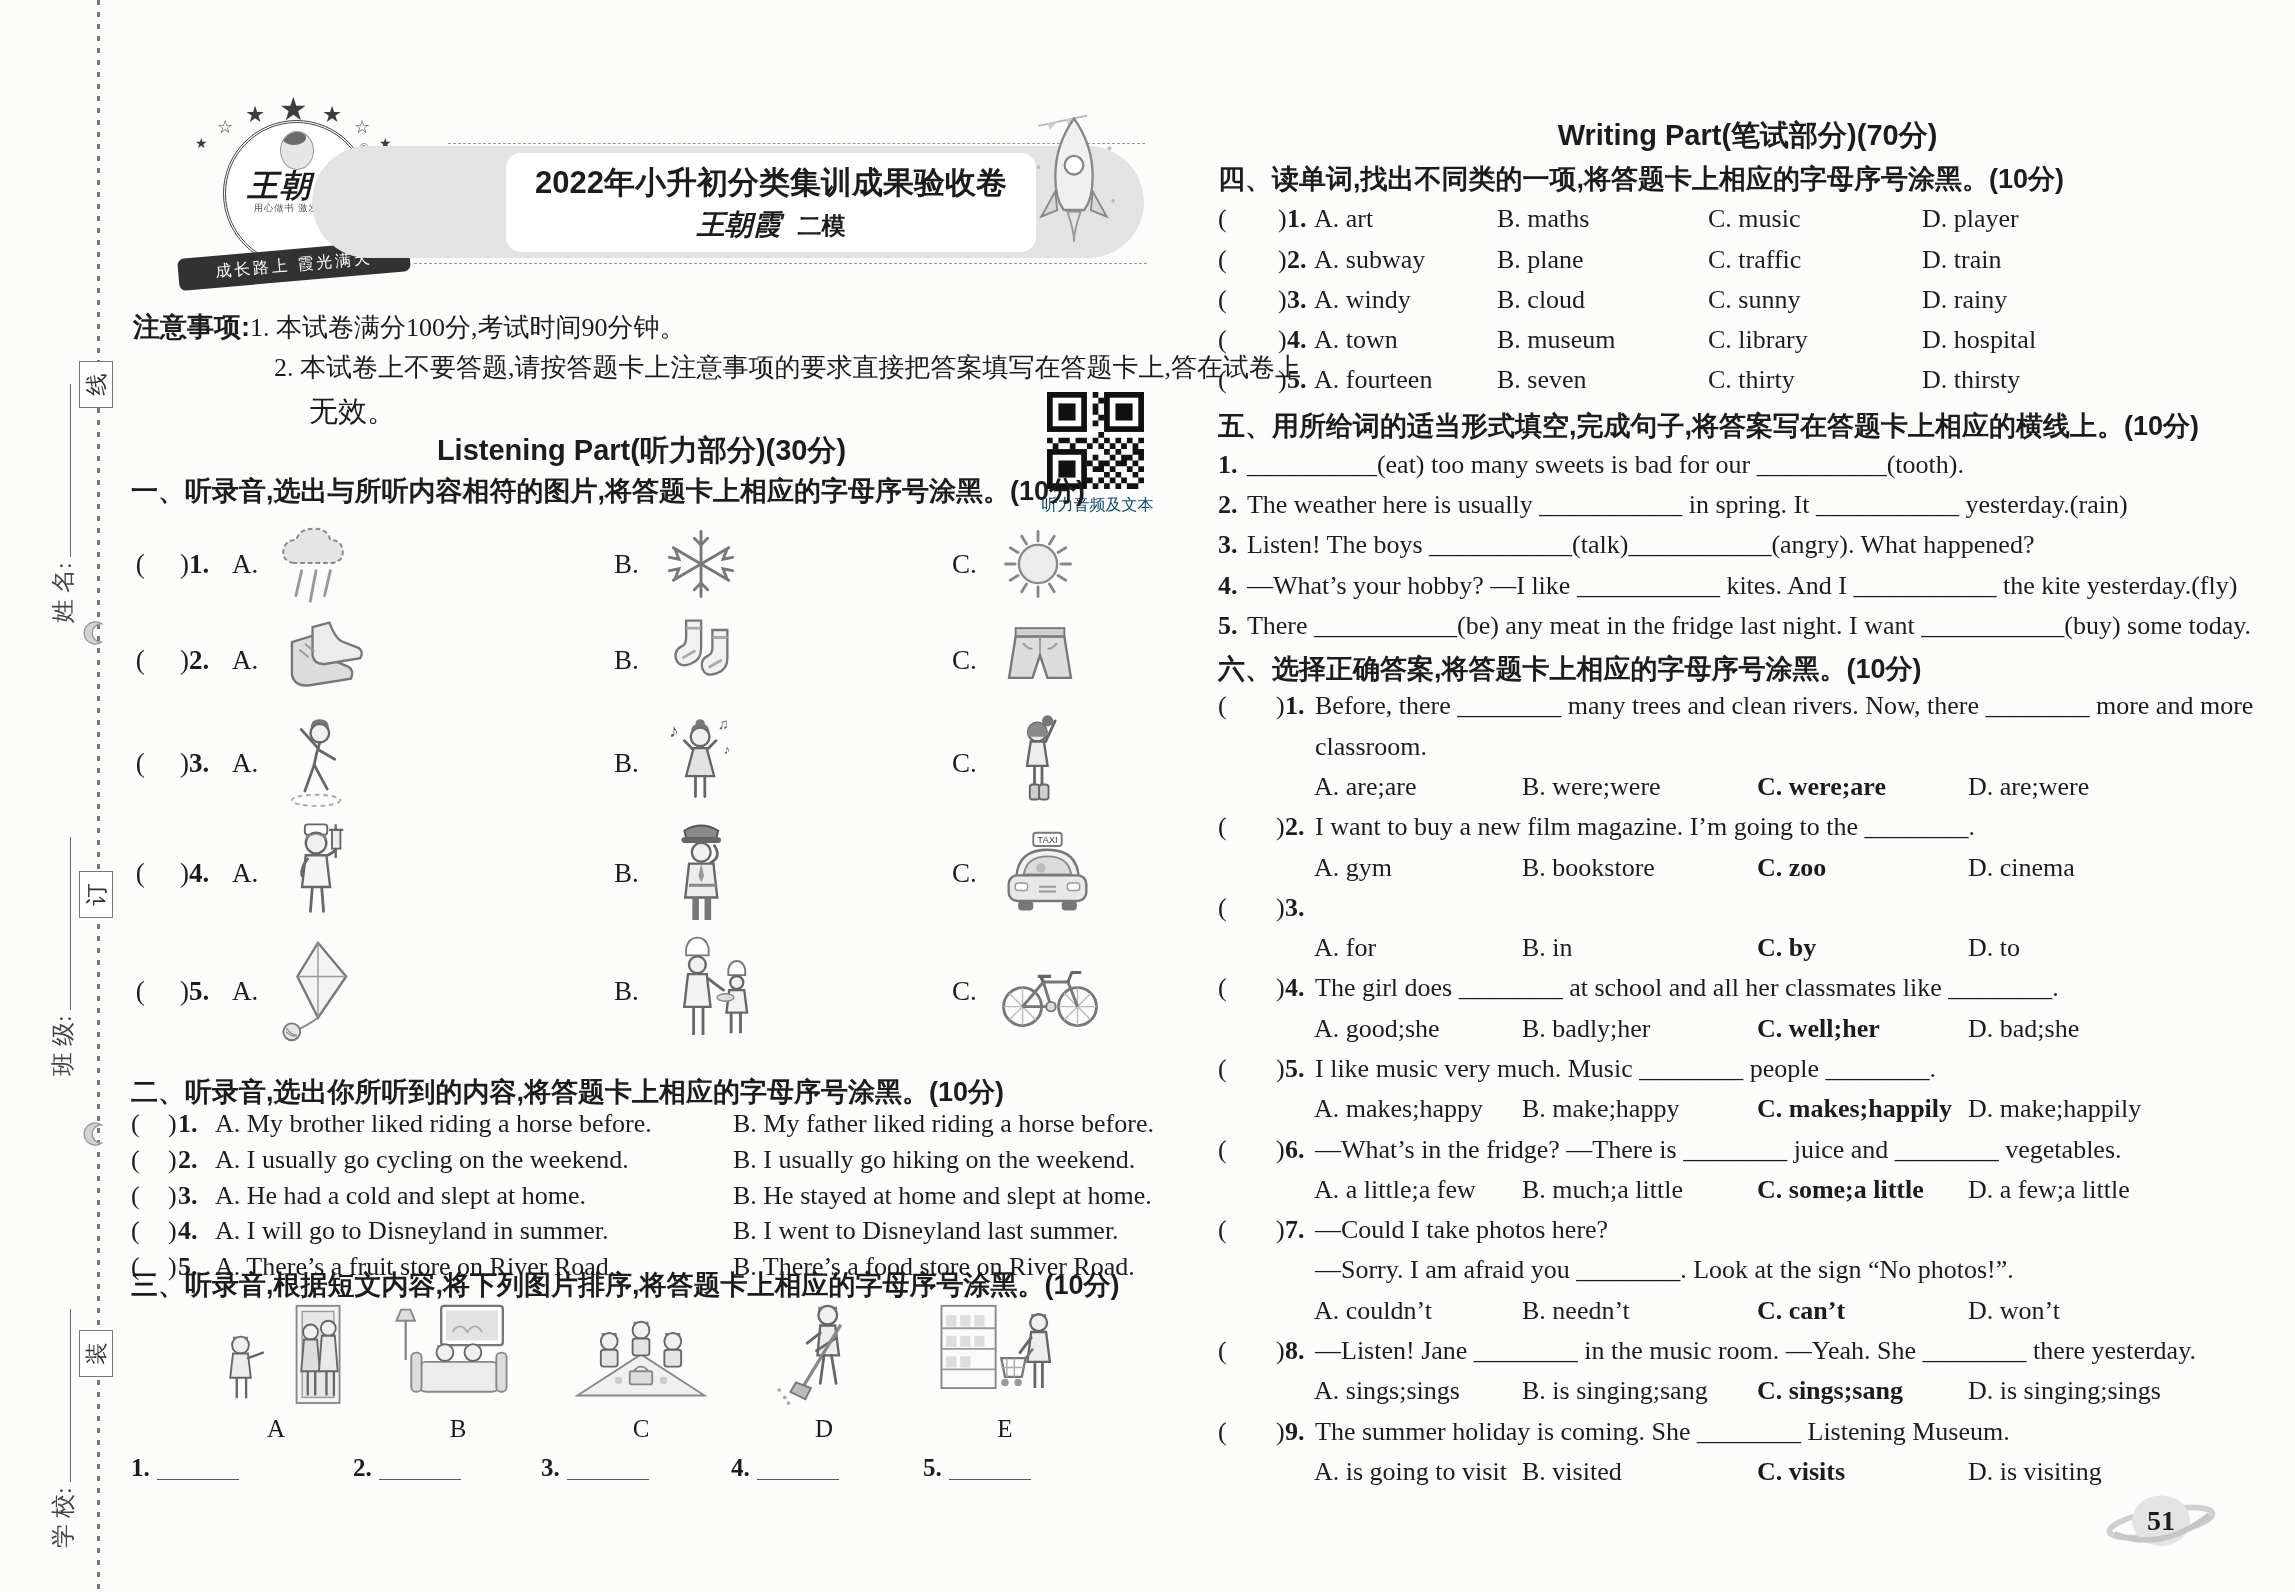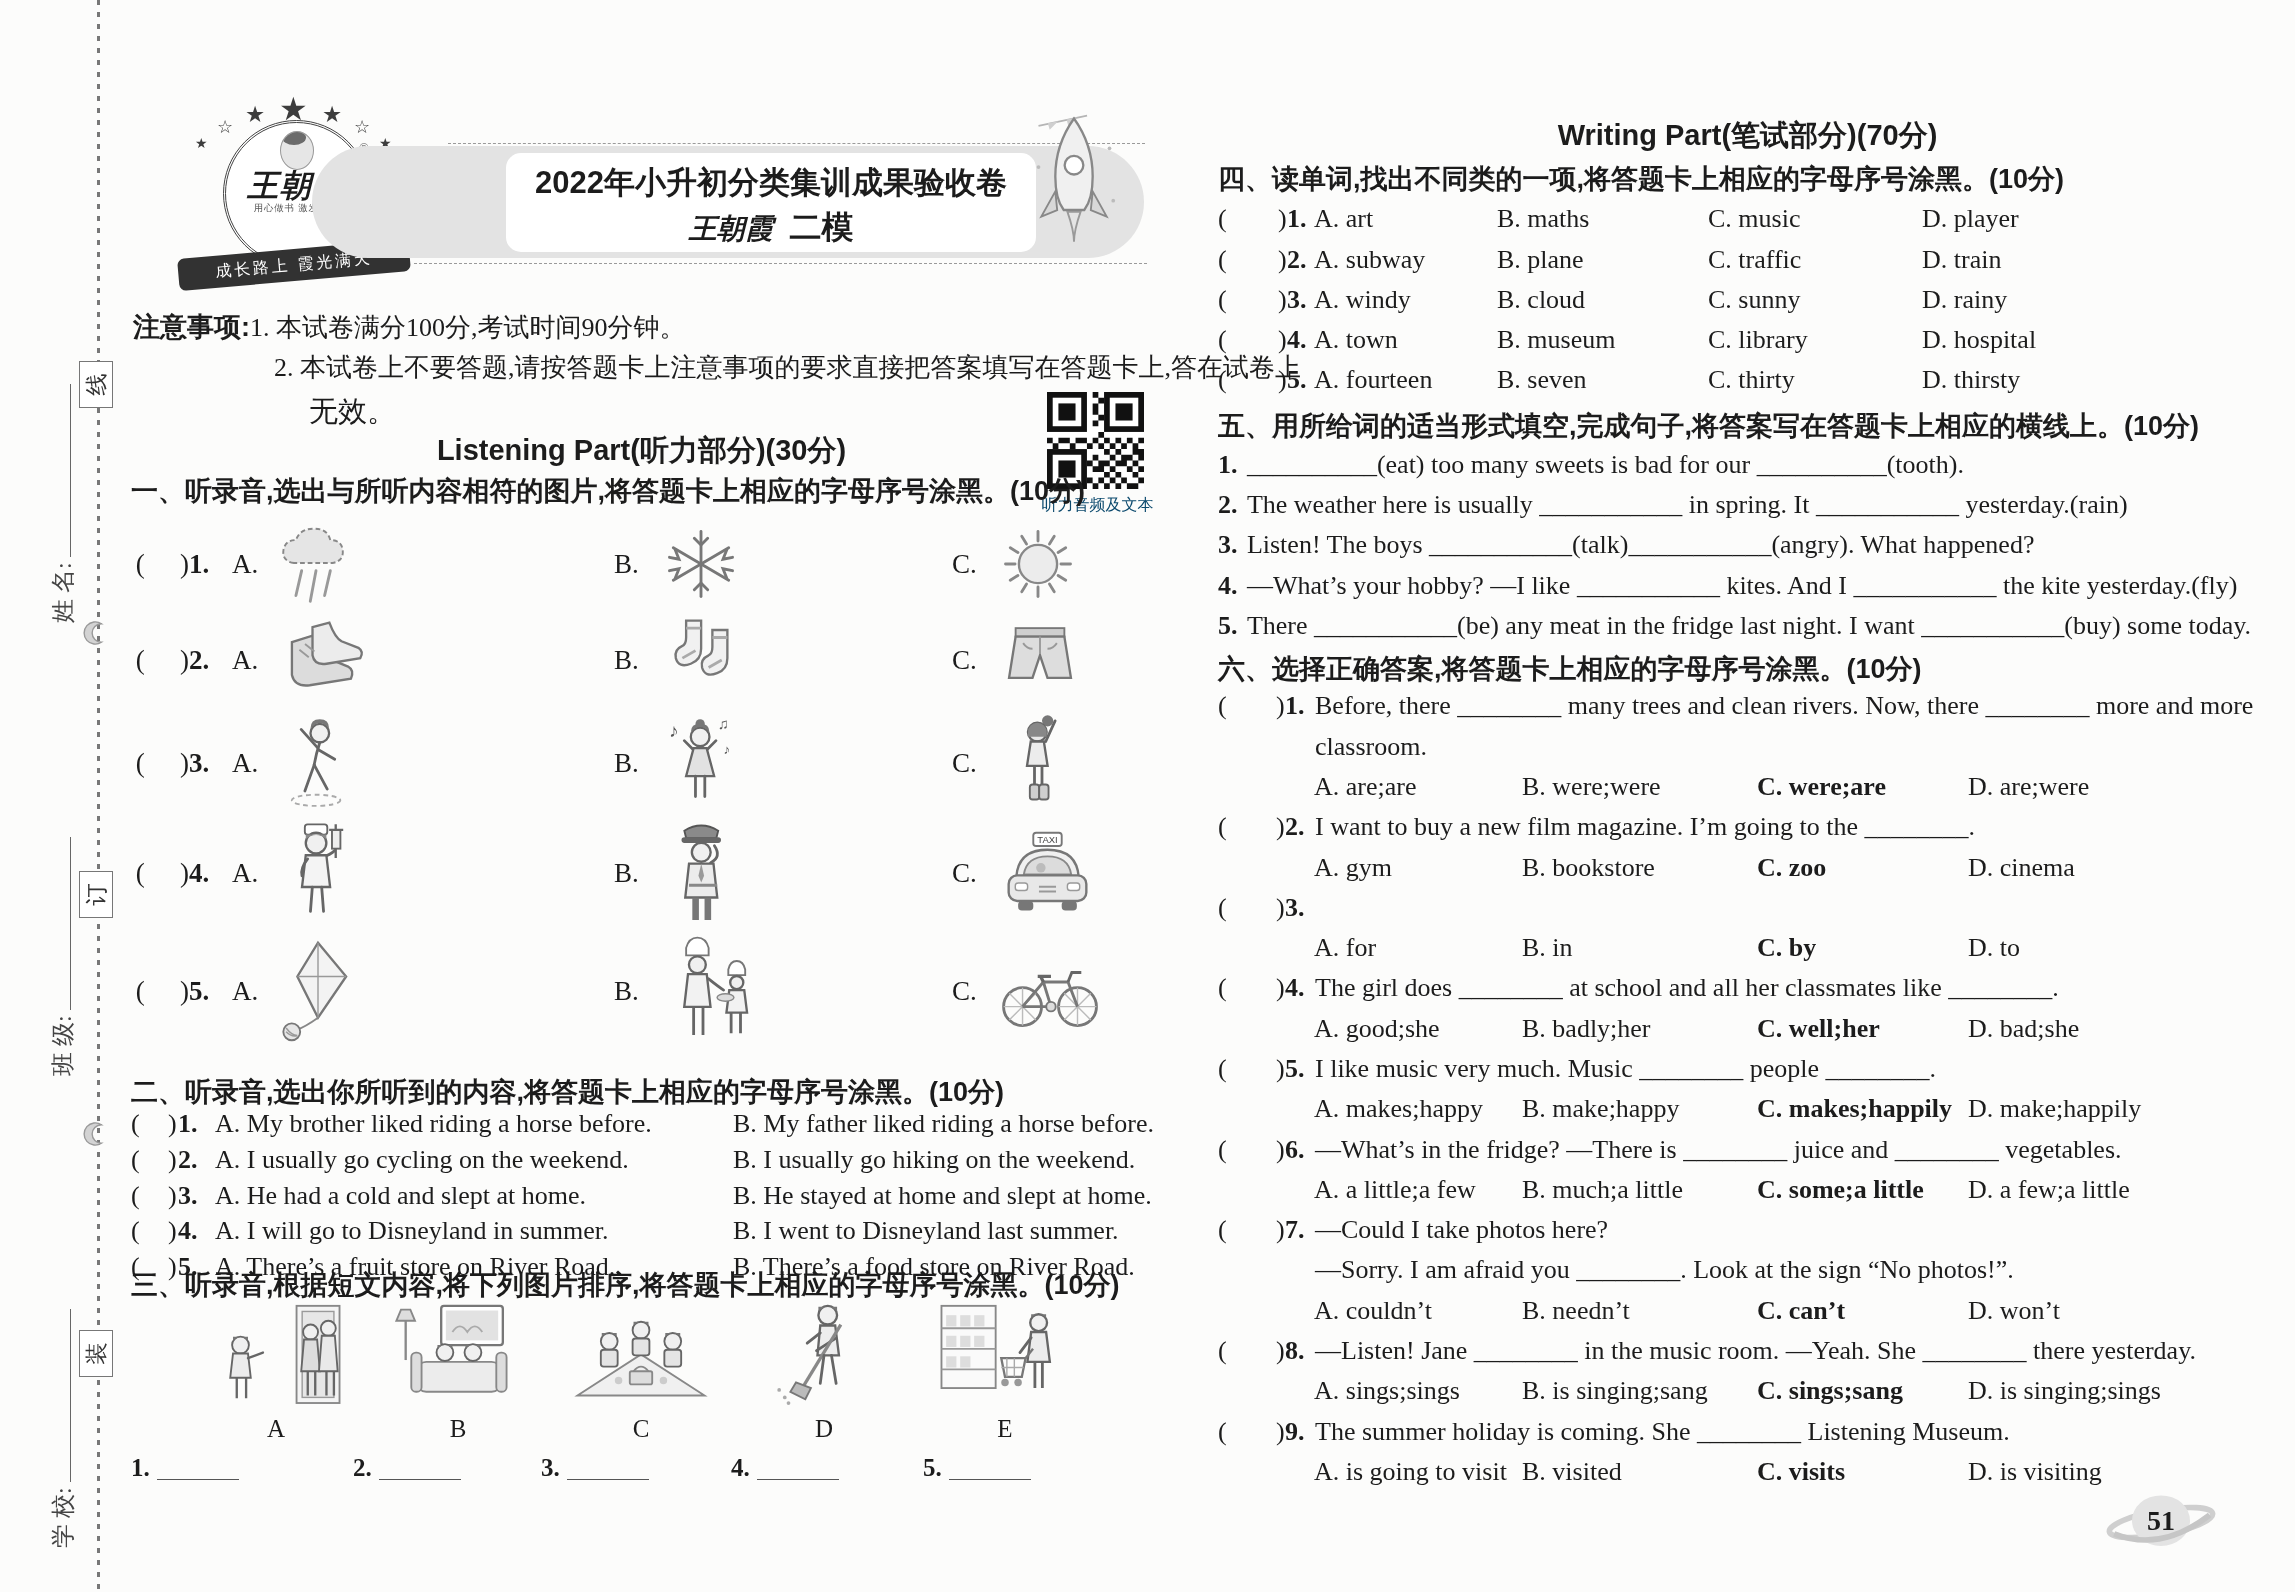--- a/index.html
+++ b/index.html
@@ -31,21 +31,21 @@
           border-radius:6.6px;transform:rotate(-5deg);display:flex;align-items:center;justify-content:center;
           font-size:16px;letter-spacing:2.8px;}
   .dash{position:absolute;border-top:1.9px dashed #9a9a9a;}
   .banner-outer{position:absolute;left:312px;top:146px;width:832px;height:112px;background:#e3e3e3;
                 border-radius:56px;}
   .banner-inner{position:absolute;left:506px;top:153px;width:530px;height:99px;background:#fff;
                 border-radius:15px;text-align:center;}
   .banner-title{font-size:31px;font-weight:700;margin-top:9.4px;}
   .banner-sub{margin-top:1.9px;}
   .banner-brand{font-size:28px;font-weight:700;font-style:italic;font-family:"Liberation Serif",serif;}
-  .banner-label{font-size:32px;font-weight:700;margin-left:13px;}
+  .banner-label{font-size:24px;font-weight:700;margin-left:13px;}
   
   .note1{position:absolute;left:133px;top:309px;font-size:26px;width:1031px;}
   .note-label{font-size:27px;font-weight:700;font-family:"Liberation Sans",sans-serif;}
   .note2{position:absolute;left:274px;top:350px;font-size:26px;}
   .note3{position:absolute;left:309px;top:392px;font-size:29px;}
   .center-title{position:absolute;text-align:center;font-size:29px;font-weight:700;
                 font-family:"Liberation Sans",sans-serif;}
   .sec-head{position:absolute;font-size:27px;font-weight:700;font-family:"Liberation Sans",sans-serif;}
   .qr-label{position:absolute;left:1027px;top:495px;width:141px;text-align:center;font-size:16px;color:#0c4a6e;}
   

